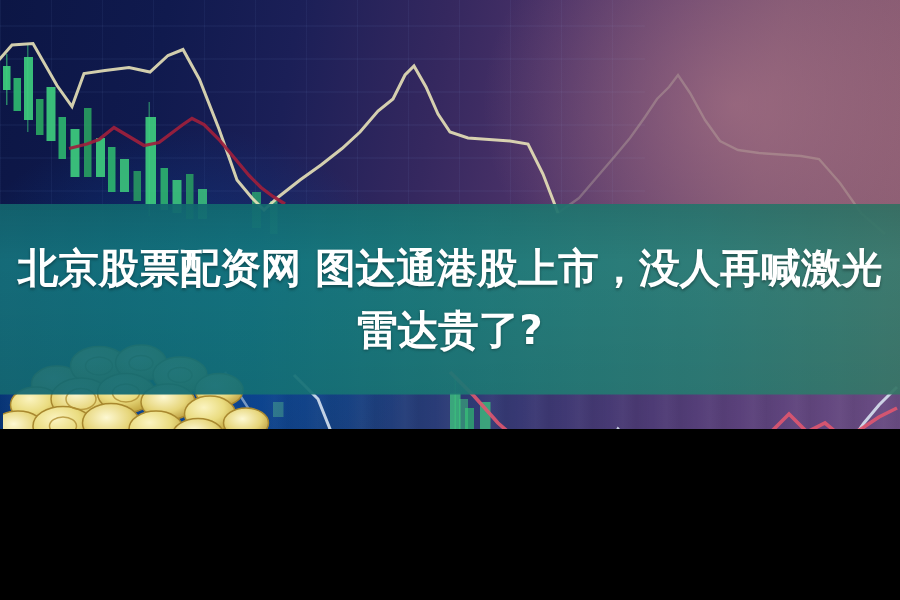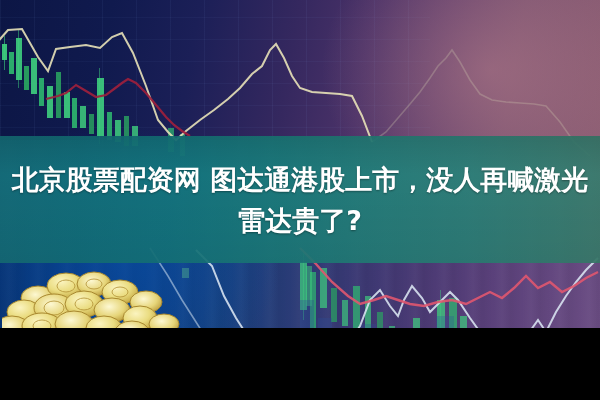--- a/index.html
+++ b/index.html
@@ -3,21 +3,21 @@
 <meta charset="utf-8">
 <style>
   html, body {
     margin: 0;
     padding: 0;
     background: #000;
   }
   #stage {
     position: relative;
     width: 600px;
-    height: 328px;
+    height: 286px;
     overflow: hidden;
     font-family: "DejaVu Sans", "Liberation Sans", sans-serif;
     background: #0b1340;
   }
 
   #bg-top {
     position: absolute;
     left: 0; top: 0; width: 600px; height: 150px;
     background:
       linear-gradient(100deg,

